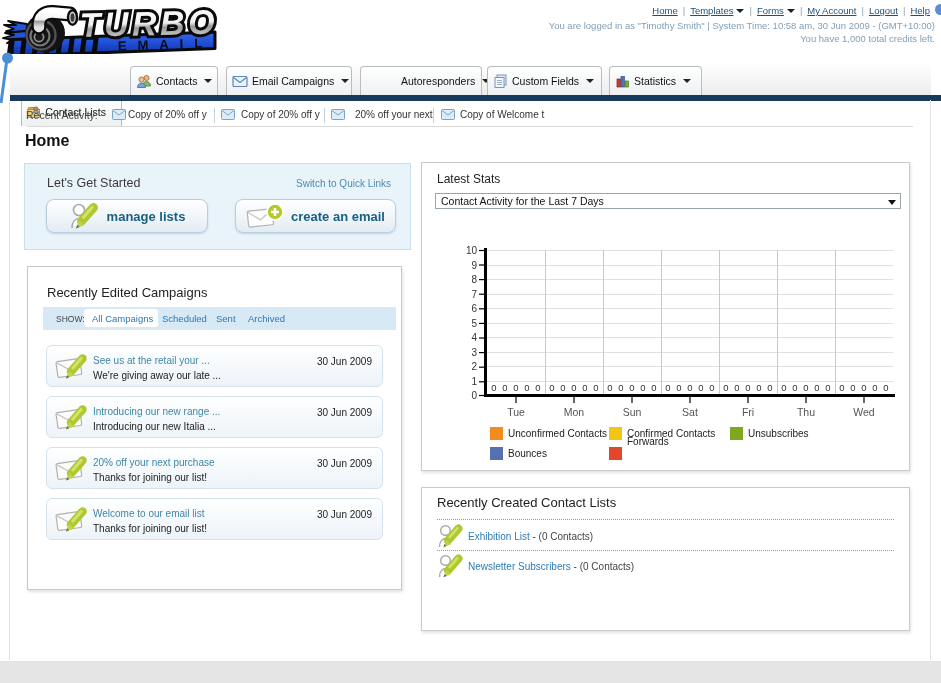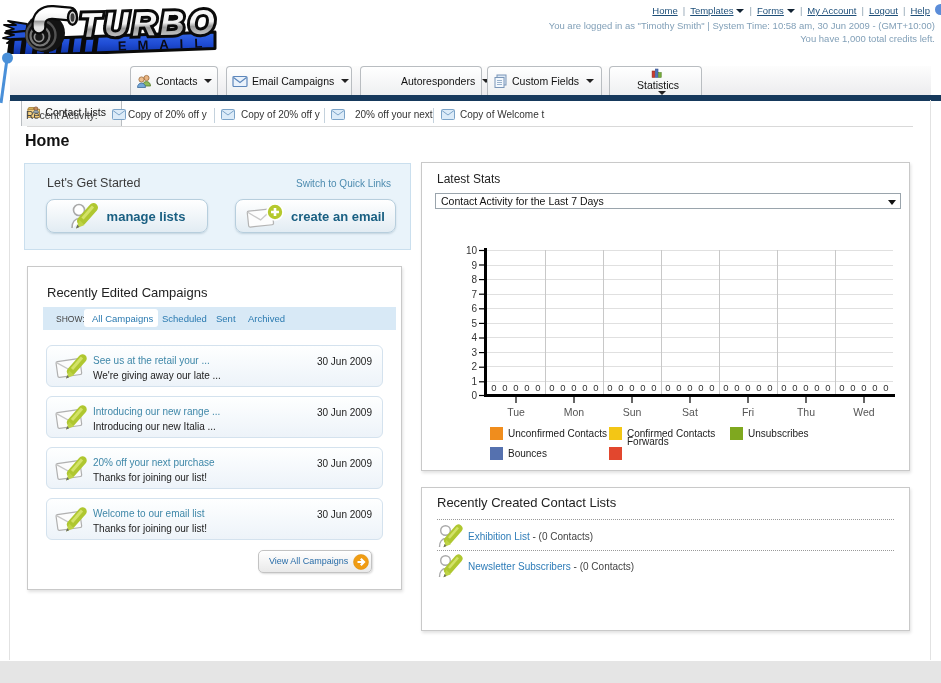--- a/index.html
+++ b/index.html
@@ -155,21 +155,21 @@
           <path d="M9 11.5l4-4 1.6 1.6 1.6-3.8.4 5.4z" fill="#63a424"></path>
         </svg>
       Autoresponders<span class="dna"></span></div>
     <div class="tab" style="left:477px;width:115px;">
       <svg width="15" height="15" viewBox="0 0 15 15">
           <rect x="4" y="1" width="9" height="10" fill="#dde9f6" stroke="#7a96b8" stroke-width="1"></rect>
           <rect x="2" y="3.5" width="9" height="10" fill="#f3f8fd" stroke="#7a96b8" stroke-width="1"></rect>
           <path d="M4 6.5h5M4 8.5h5M4 10.5h5" stroke="#9ab2cc" stroke-width="1"></path>
         </svg>
       Custom Fields<span class="dna"></span></div>
-    <div class="tab" style="left:599px;width:93px;flex-direction:column;">
+    <div class="tab" style="left:599px;width:93px;">
       <svg width="15" height="15" viewBox="0 0 15 15">
           <rect x="2" y="5" width="3.4" height="8" fill="#cc3b2e" stroke="#8d2419" stroke-width=".7"></rect>
           <rect x="6" y="2.5" width="3.4" height="10.5" fill="#5273b8" stroke="#32508d" stroke-width=".7"></rect>
           <rect x="10" y="7" width="3.4" height="6" fill="#76ad3a" stroke="#4a7a1d" stroke-width=".7"></rect>
         </svg>
       Statistics<span class="dna"></span></div>
   </div>
   <div class="abs" id="navybar"></div>
 
   <div class="abs" id="ra-label">Recent Activity:</div>
@@ -285,27 +285,20 @@
           <path d="M3.5 10 L15 18.5 L26.5 10" fill="none" stroke="#c5c5c5" stroke-width="1.4"></path>
         </g>
       <path d="M28.5 7.5 L17 20.5" stroke="#afc730" stroke-width="8.5" stroke-linecap="round"></path>
       <path d="M28 6.5 L18 18" stroke="#d3e268" stroke-width="3"></path>
       <path d="M15.2 19.5 L12 27.5 L20 24.3 Z" fill="#bed345"></path>
       <path d="M13.2 24.2 L12 27.5 L15.2 26.2 Z" fill="#666"></path>
     </svg>
     <div class="t">Welcome to our email list</div>
     <div class="s">Thanks for joining our list!</div>
     <div class="d">30 Jun 2009</div>
-  </div>
-  <div class="smallbtn" style="left:258px;top:550px;width:114px;height:23px;">
-    <span style="position:absolute;left:10px;top:5px;font-size:9px;">View All Campaigns</span>
-    <svg style="position:absolute;right:2px;top:3px;" width="16" height="16" viewBox="0 0 16 16">
-        <circle cx="8" cy="8" r="7.5" fill="#f09c13" stroke="#d88a00" stroke-width=".5"></circle>
-        <path d="M4.5 8H10M7.8 4.8L11 8l-3.2 3.2" fill="none" stroke="#fff" stroke-width="2.2"></path>
-      </svg>
   </div>
 
   <div class="abs" id="sbox"></div>
   <div class="abs" id="sbox-title">Latest Stats</div>
   <div class="abs" id="sel"></div>
   <div class="abs" id="sel-txt">Contact Activity for the Last 7 Days</div>
   <div class="abs" id="sel-arr"></div>
   <svg class="abs" style="left:421px;top:240px;" width="489" height="185" viewBox="0 0 489 185" font-family="Liberation Sans, sans-serif">
     <g stroke="#e0e0e0" stroke-width="1">
       <line x1="66" y1="10.5" x2="472" y2="10.5"></line>

